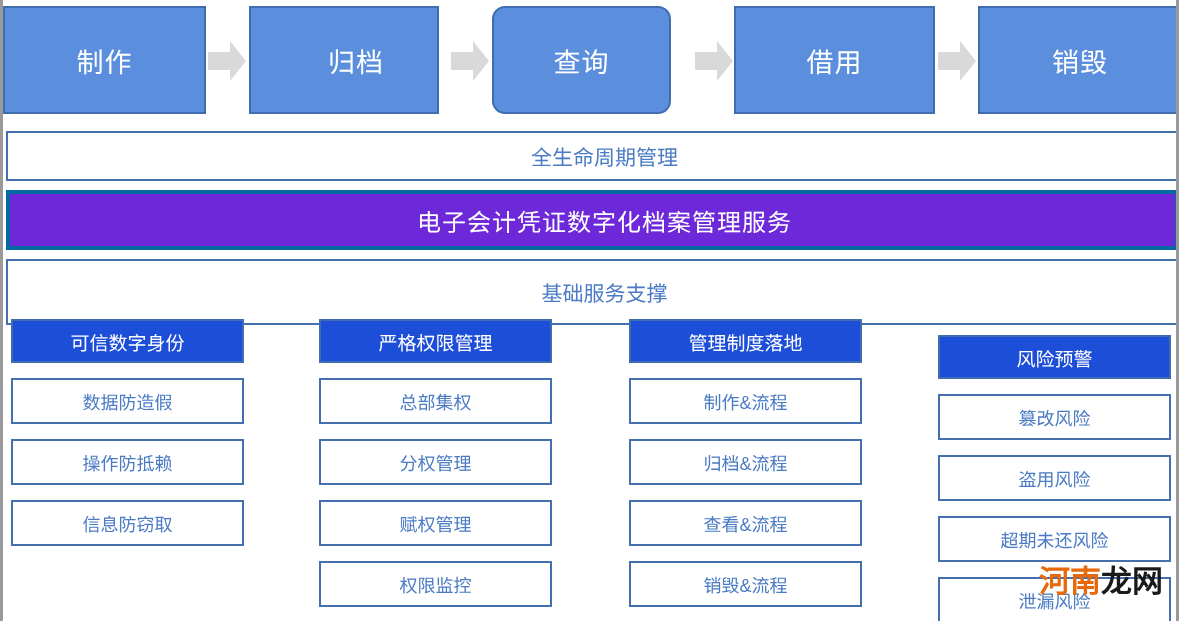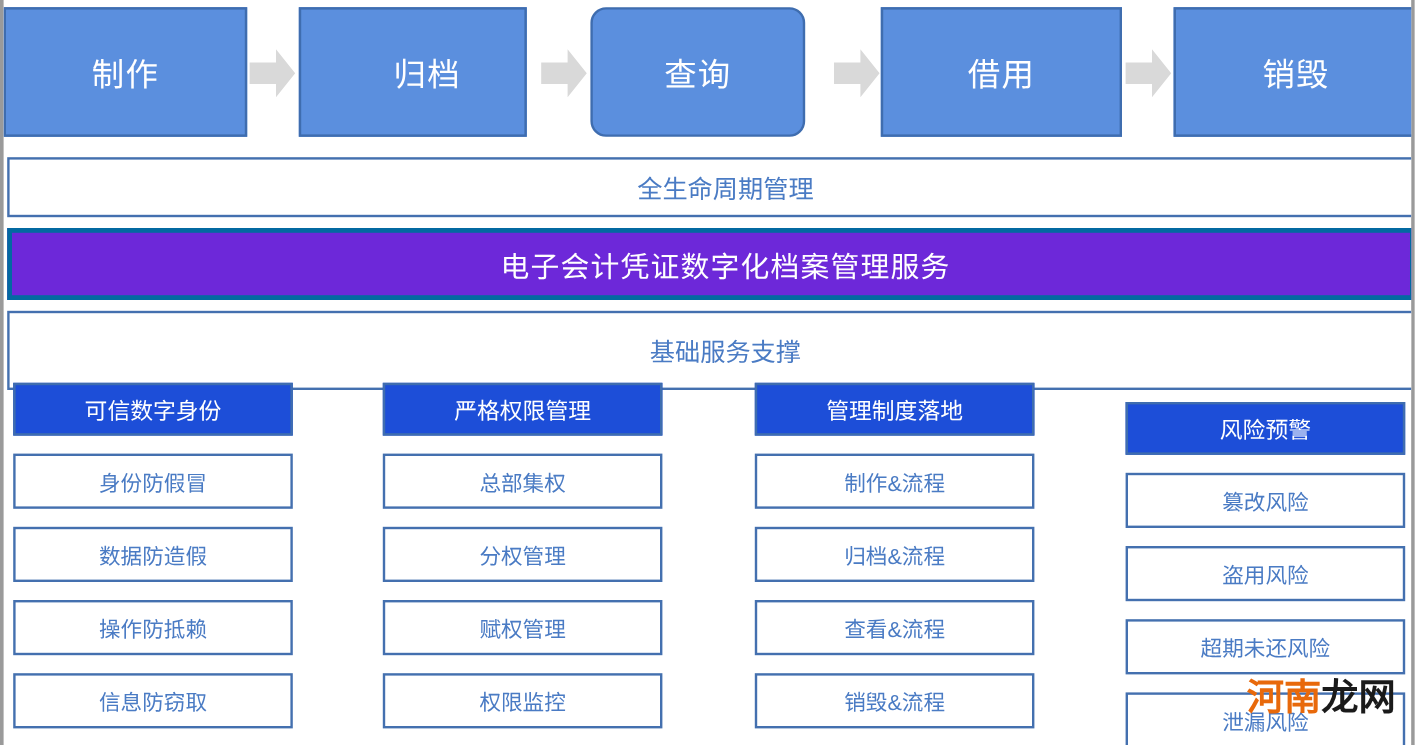--- a/index.html
+++ b/index.html
@@ -185,21 +185,20 @@
   <div id="bar-lifecycle" class="bar bar-outline">全生命周期管理</div>
 
   <div id="bar-service" class="bar bar-filled">电子会计凭证数字化档案管理服务</div>
 
   <div id="bar-support" class="bar bar-outline">基础服务支撑</div>
 
   <div class="pillars">
 
     <div class="pillar" style="left:8px;">
       <div class="pillar-head">可信数字身份</div>
-      <div class="pillar-item">身份防假冒</div>
       <div class="pillar-item">数据防造假</div>
       <div class="pillar-item">操作防抵赖</div>
       <div class="pillar-item">信息防窃取</div>
     </div>
 
     <div class="pillar" style="left:316px;">
       <div class="pillar-head">严格权限管理</div>
       <div class="pillar-item">总部集权</div>
       <div class="pillar-item">分权管理</div>
       <div class="pillar-item">赋权管理</div>

